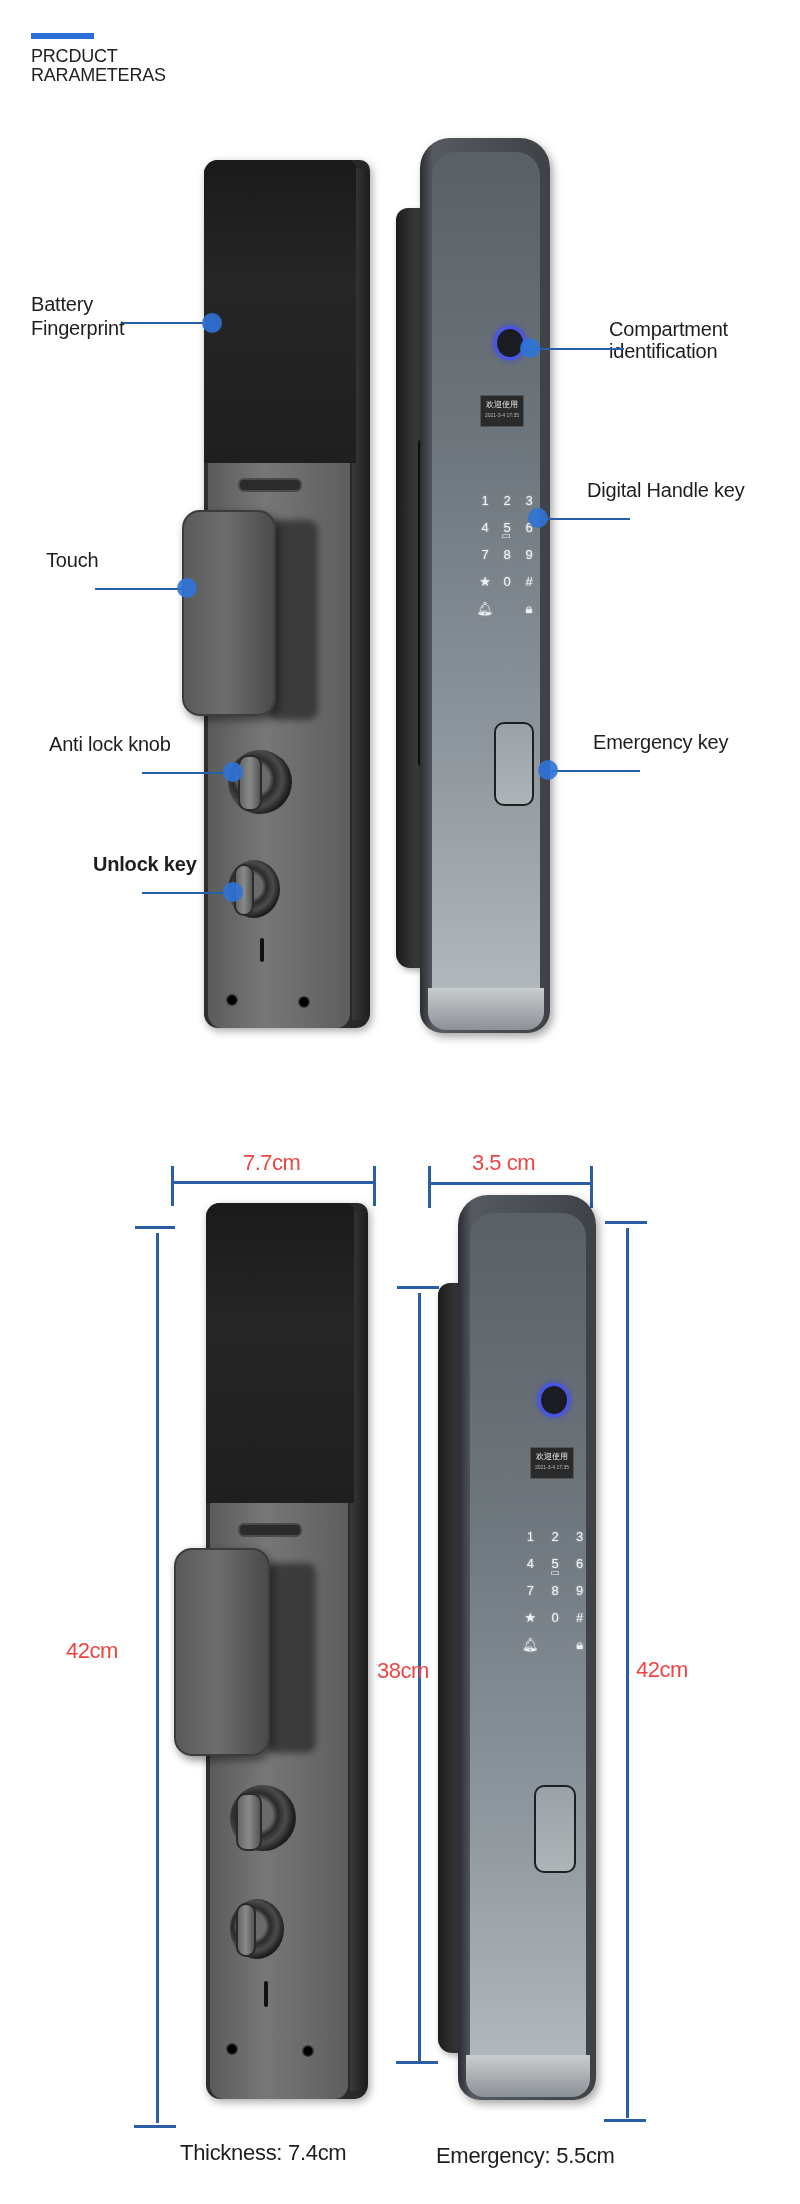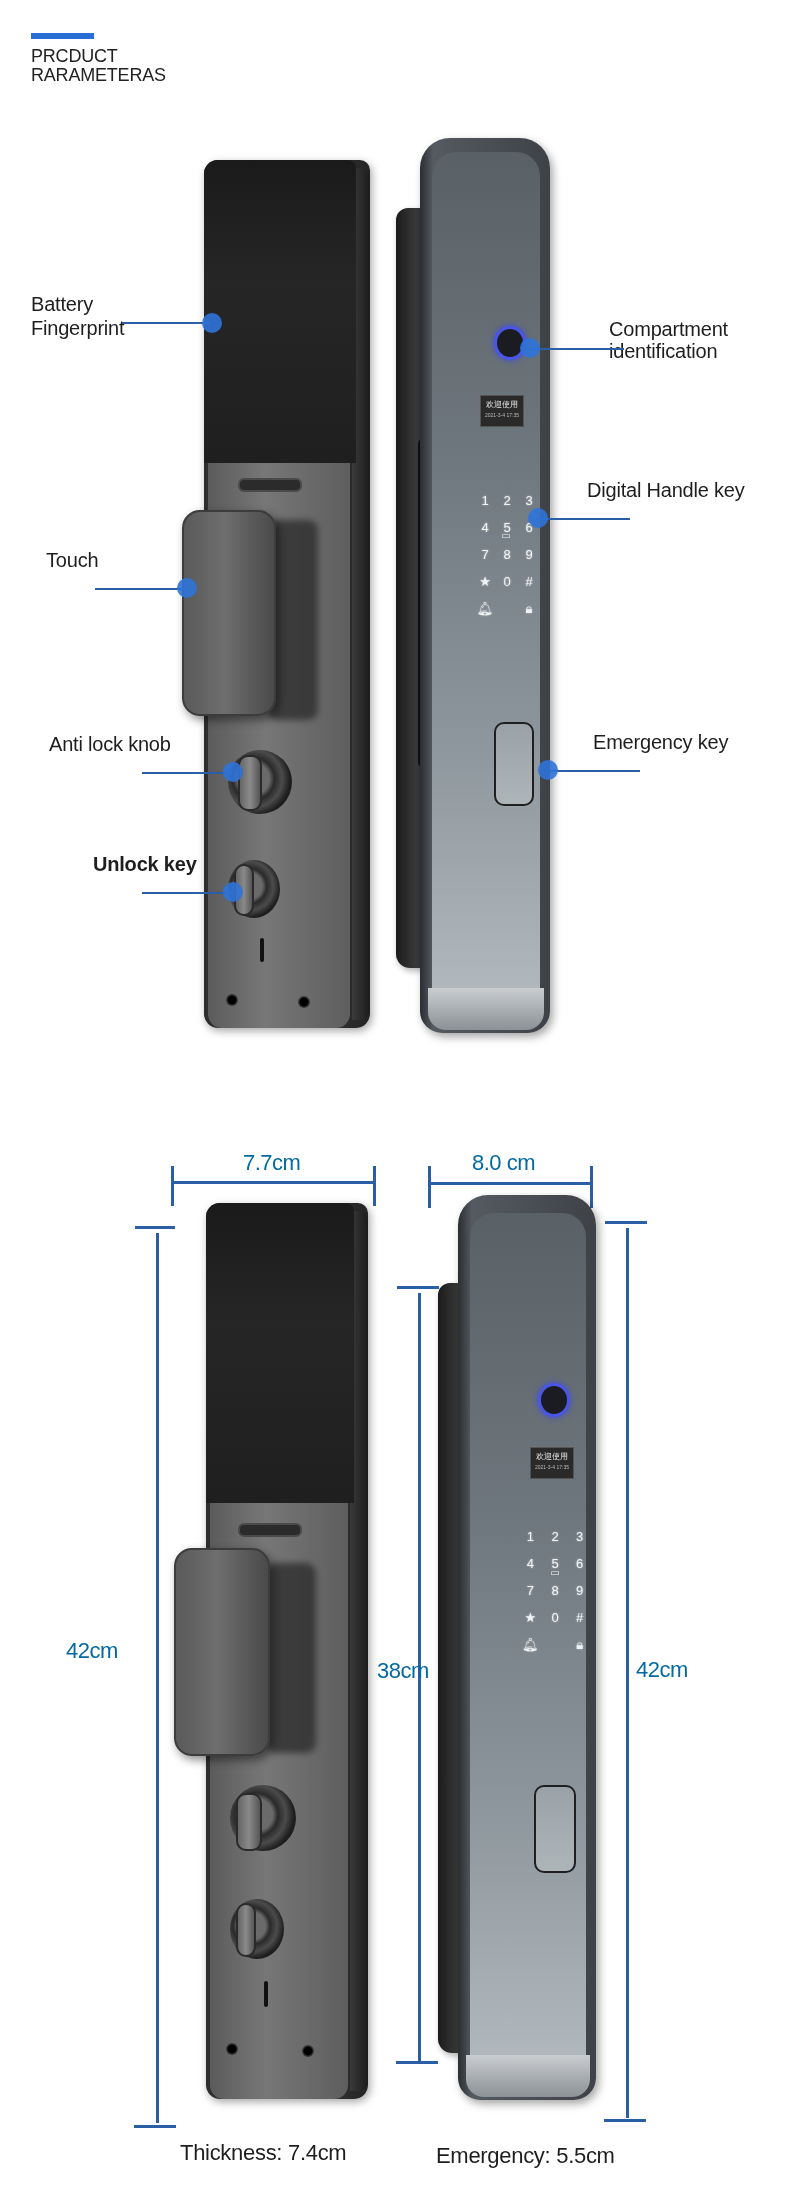--- a/index.html
+++ b/index.html
@@ -3,21 +3,21 @@
 <meta charset="utf-8">
 <style>
   html,body{margin:0;padding:0;background:#ffffff;}
   body{width:800px;height:2204px;position:relative;overflow:hidden;font-family:"Liberation Sans","DejaVu Sans",sans-serif;color:#1e1e1e;}
   .abs{position:absolute;}
   .accent-bar{left:31px;top:33px;width:63px;height:6px;background:#2a6fd6;}
   .title{left:31px;top:47px;font-size:18px;line-height:19px;letter-spacing:-0.2px;color:#222;}
   .callout{position:absolute;font-size:20px;line-height:24px;color:#1e1e1e;white-space:nowrap;letter-spacing:-0.2px;}
   .leader{position:absolute;height:2px;background:#2a5fa8;}
   .dot{position:absolute;width:20px;height:20px;border-radius:50%;background:#2f73d8;opacity:.9;}
-  .dim-label{position:absolute;font-size:22px;color:#0369a1;white-space:nowrap;letter-spacing:-0.5px;}
+  .dim-label{position:absolute;font-size:22px;color:#ef4444;white-space:nowrap;letter-spacing:-0.5px;}
   .hline{position:absolute;height:3px;background:#2a5fa8;}
   .vline{position:absolute;width:3px;background:#2a5fa8;}
   .thick{position:absolute;font-size:22px;color:#1e1e1e;white-space:nowrap;letter-spacing:-0.3px;}
 
   
   .back-lock{position:absolute;}
   .back-lock .frame{position:absolute;left:0;top:0;right:0;bottom:0;background:linear-gradient(90deg,#2e2e2e 0%,#3b3b3b 60%,#242424 100%);border-radius:14px 10px 14px 14px;box-shadow:2px 3px 8px rgba(0,0,0,.35);}
   .back-lock .side{position:absolute;top:8px;bottom:8px;right:0;width:18px;background:linear-gradient(90deg,#3a3a3a,#1c1c1c);border-radius:0 10px 10px 0;}
   .back-lock .plate{position:absolute;left:4px;right:20px;background:linear-gradient(90deg,#5b5b5b 0%,#777 40%,#5e5e5e 100%);border-radius:0 0 14px 14px;}
   .back-lock .battery{position:absolute;left:0;top:0;right:14px;background:linear-gradient(180deg,#1a1a1a,#262626 40%,#1f1f1f);border-radius:14px 8px 0 0;}
@@ -135,21 +135,21 @@
 
 <div class="callout" style="left:593px;top:730px;">Emergency key</div>
 <div class="leader" style="left:548px;top:770px;width:92px;"></div>
 <div class="dot" style="left:538px;top:760px;"></div>
 
 <div class="dim-label" style="left:243px;top:1150px;">7.7cm</div>
 <div class="hline" style="left:173px;top:1181px;width:202px;"></div>
 <div class="vline" style="left:171px;top:1166px;height:40px;"></div>
 <div class="vline" style="left:373px;top:1166px;height:40px;"></div>
 
-<div class="dim-label" style="left:472px;top:1150px;">8.0 cm</div>
+<div class="dim-label" style="left:472px;top:1150px;">3.5 cm</div>
 <div class="hline" style="left:430px;top:1182px;width:160px;"></div>
 <div class="vline" style="left:428px;top:1166px;height:42px;"></div>
 <div class="vline" style="left:590px;top:1166px;height:42px;"></div>
 
 <div class="back-lock" style="left:206px;top:1203px;width:162px;height:896px;">
   <div class="frame"></div>
   <div class="side"></div>
   <div class="plate" style="top:296px;bottom:0;"></div>
   <div class="battery" style="height:300px;"></div>
   <div class="slot" style="left:32px;top:320px;width:60px;"></div>

